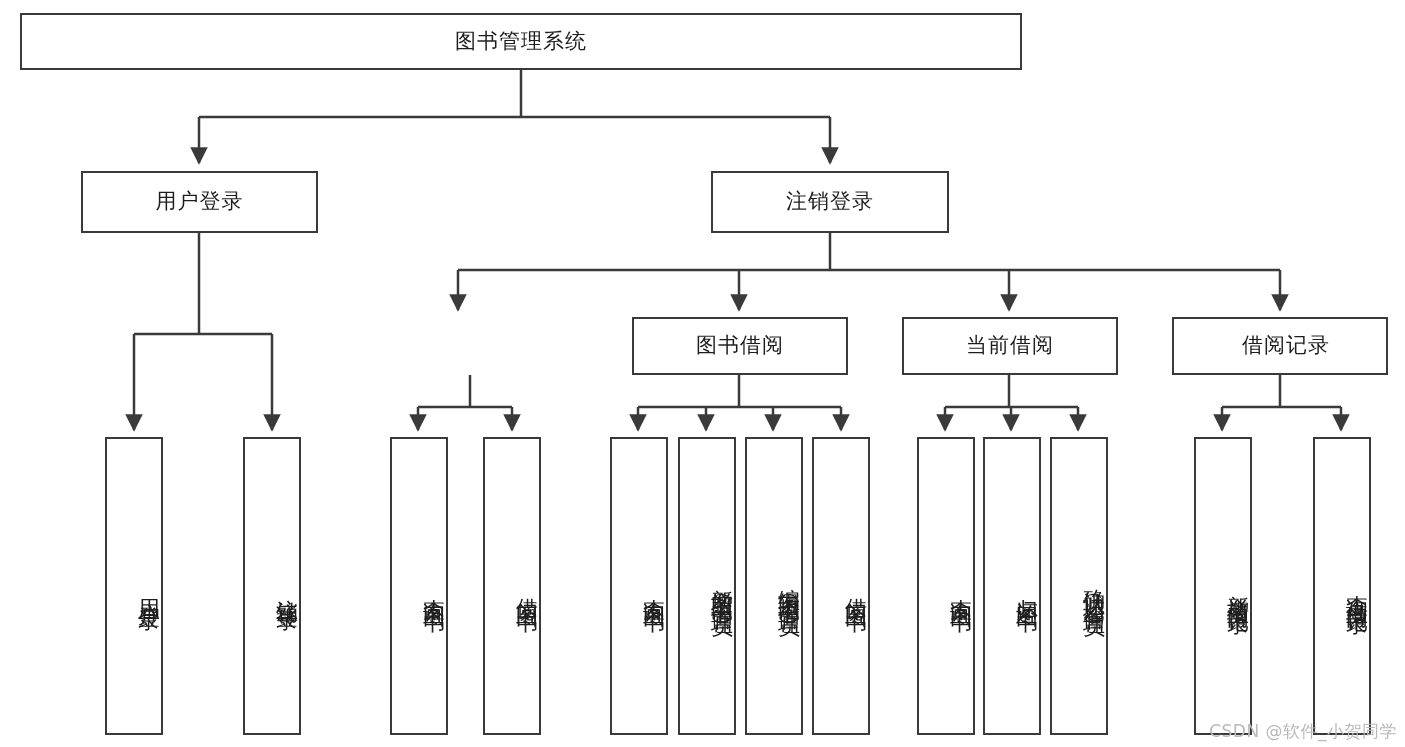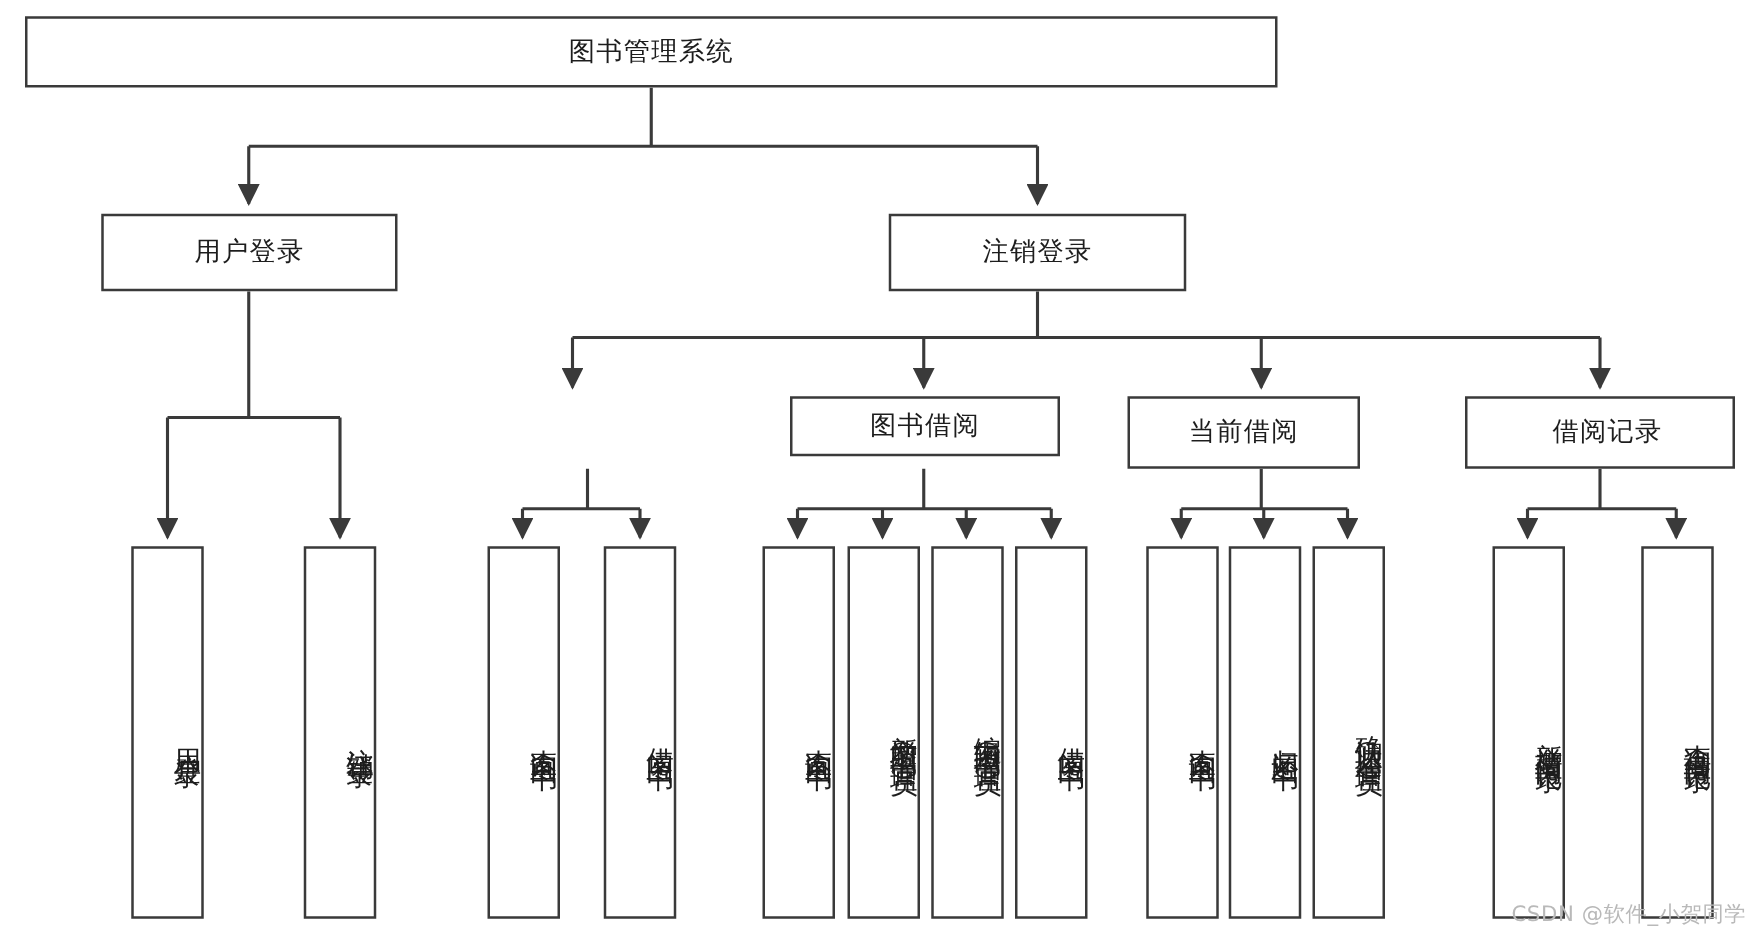--- a/index.html
+++ b/index.html
@@ -123,22 +123,22 @@
       <path d="M 1222 407 L 1222 430" marker-end="url(#arrow)"></path>
       <path d="M 1341 407 L 1341 430" marker-end="url(#arrow)"></path>
     </g>
   </svg>
 
   <div class="node horiz" style="left:20px; top:13px; width:1002px; height:57px;">图书管理系统</div>
 
   <div class="node horiz" style="left:81px; top:171px; width:237px; height:62px;">用户登录</div>
   <div class="node horiz" style="left:711px; top:171px; width:238px; height:62px;">注销登录</div>
 
-  <div class="node horiz" style="left:632px; top:317px; width:216px; height:48px;text-align:center;">图书借阅</div>
-  <div class="node horiz" style="left:902px; top:317px; width:186px; height:58px;font-family:Liberation Serif, serif;">当前借阅</div>
+  <div class="node horiz" style="left:632px; top:317px; width:216px; height:58px;text-align:center;">图书借阅</div>
+  <div class="node horiz" style="left:902px; top:317px; width:216px; height:58px;font-family:Liberation Serif, serif;">当前借阅</div>
   <div class="node horiz" style="left:1172px; top:317px; width:216px; height:58px;padding-left:12px;">借阅记录</div>
 
   <div class="node vert" style="left:105px; top:437px; width:58px; height:298px;">
     <span class="vlabel">用户登录</span>
   </div>
   <div class="node vert" style="left:243px; top:437px; width:58px; height:298px;">
     <span class="vlabel">注销登录</span>
   </div>
 
   <div class="node vert" style="left:390px; top:437px; width:58px; height:298px;">

